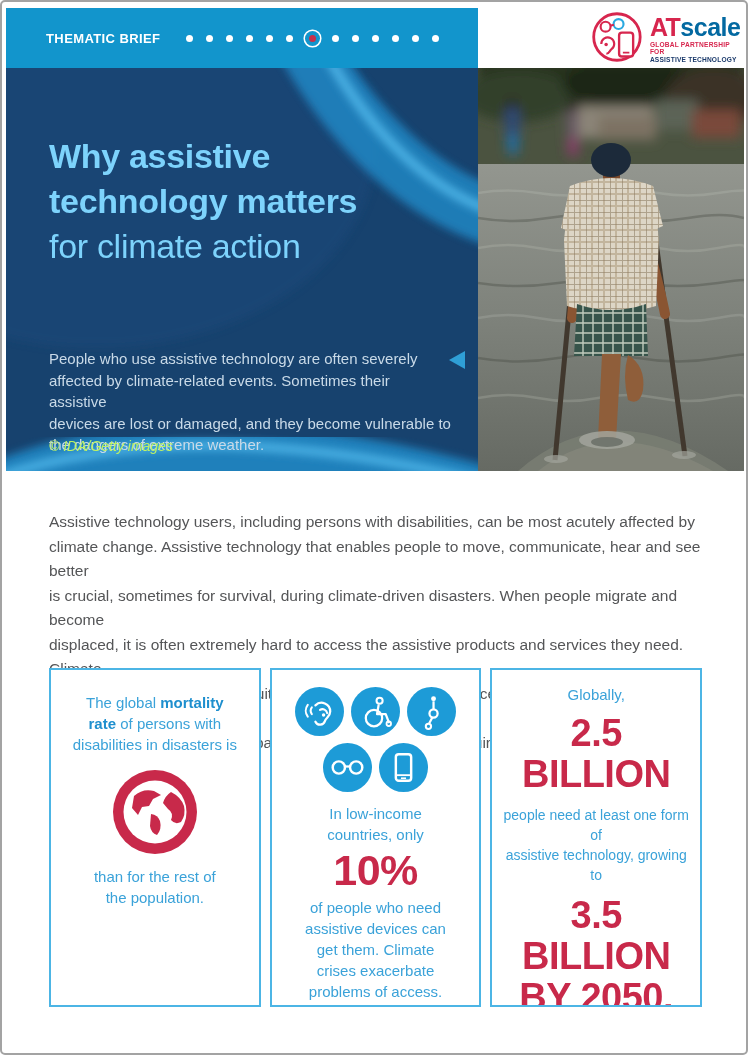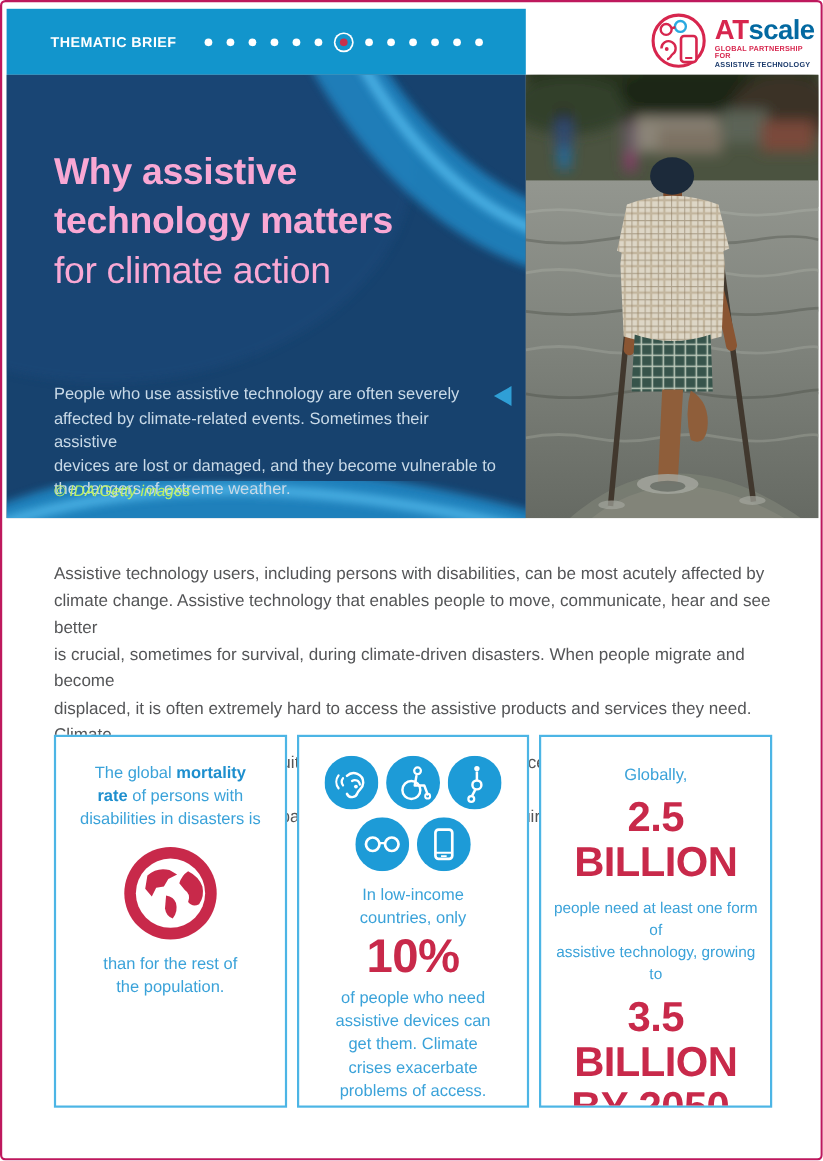--- a/index.html
+++ b/index.html
@@ -1,39 +1,39 @@
 <!DOCTYPE html>
 <html><head>
 <meta charset="utf-8">
 <style>
   html,body{margin:0;padding:0;background:#fff;}
   .page{
     position:relative;width:744px;height:1051px;
-    border:2px solid #be185d;border-radius:5px;background:#ffffff;
+    border:2px solid #a3a3a3;border-radius:5px;background:#ffffff;
     overflow:hidden;font-family:"Liberation Sans","DejaVu Sans",sans-serif;
   }
   
   .topbar{position:absolute;left:4px;top:6px;width:472px;height:60px;background:#1295cc;display:flex;align-items:center;}
   .kicker{margin-left:40px;color:#fff;font-size:13px;font-weight:bold;letter-spacing:.4px;white-space:nowrap;}
   .dots{margin-left:26px;display:flex;align-items:center;gap:13px;}
   .dot{width:7px;height:7px;border-radius:50%;background:#fff;flex:0 0 auto;}
   .dot.active{background:#c8304a;box-shadow:0 0 0 4px #1295cc,0 0 0 5.5px #ffffff;margin:0 3px;}
   
   .logo{position:absolute;left:589px;top:9px;display:flex;align-items:flex-start;gap:7px;}
   .logo-text{display:flex;flex-direction:column;margin-top:4px;}
   .logo-name{font-size:25px;font-weight:bold;line-height:24px;letter-spacing:-.5px;}
   .logo-at{color:#d7264e;}
   .logo-scale{color:#0369a1;font-weight:600;}
   .logo-tag1{font-size:6.6px;font-weight:bold;color:#d7264e;letter-spacing:.2px;margin-top:2px;}
   .logo-tag2{font-size:6.6px;font-weight:bold;color:#1b3a6b;letter-spacing:.2px;margin-top:1px;}
   
   .hero{position:absolute;left:4px;top:66px;width:738px;height:403px;display:flex;}
   .hero-left{position:relative;width:472px;height:403px;background:#17426e;overflow:hidden;}
   .hero-left svg.swoosh{position:absolute;inset:0;}
-  .hero-title{position:absolute;left:43px;top:66px;color:#f9a8d4;font-size:34px;line-height:45px;letter-spacing:-.3px;}
+  .hero-title{position:absolute;left:43px;top:66px;color:#7dd3fc;font-size:34px;line-height:45px;letter-spacing:-.3px;}
   .hero-title .b{font-weight:bold;}
   .hero-title .l{font-weight:normal;}
   .hero-caption{position:absolute;left:43px;top:280px;width:402px;font-size:15px;line-height:21.5px;color:#c9dae8;white-space:pre-line;}
   .hero-credit{position:absolute;left:43px;top:370px;font-size:14px;color:#bef264;font-style:italic;}
   .caption-arrow{position:absolute;right:13px;top:283px;width:0;height:0;
     border-top:9px solid transparent;border-bottom:9px solid transparent;border-right:16px solid #2f9fd6;}
   .hero-photo{position:relative;width:266px;height:403px;background:#7e827b;}
   
   .intro{position:absolute;left:47px;top:508px;width:672px;font-size:15.5px;line-height:24.5px;color:#545557;white-space:pre-line;}
   
@@ -45,21 +45,21 @@
   .b1-lead{margin-top:22px;}
   .globe-wrap{margin-top:13px;height:88px;}
   .b1-stat{font-size:34px;line-height:37px;margin-top:9px;}
   .b1-tail{margin-top:10px;}
   .icon-grid{margin-top:17px;display:flex;flex-direction:column;gap:7px;align-items:center;}
   .icon-row{display:flex;gap:7px;justify-content:center;}
   .at-icon{width:49px;height:49px;}
   .b2-lead{margin-top:11px;}
   .b2-stat{font-size:43px;line-height:46px;margin-top:2px;}
   .b2-tail{margin-top:4px;}
-  .b3-lead{margin-top:24px;}
+  .b3-lead{margin-top:14px;}
   .b3-stat1{font-size:38px;line-height:41px;margin-top:8px;}
   .b3-mid{font-size:14px;line-height:20px;margin-top:10px;}
   .b3-stat2{font-size:38px;line-height:41px;margin-top:10px;}
 </style>
 </head>
 <body>
 
 <div class="page">
 
   <div class="topbar">

